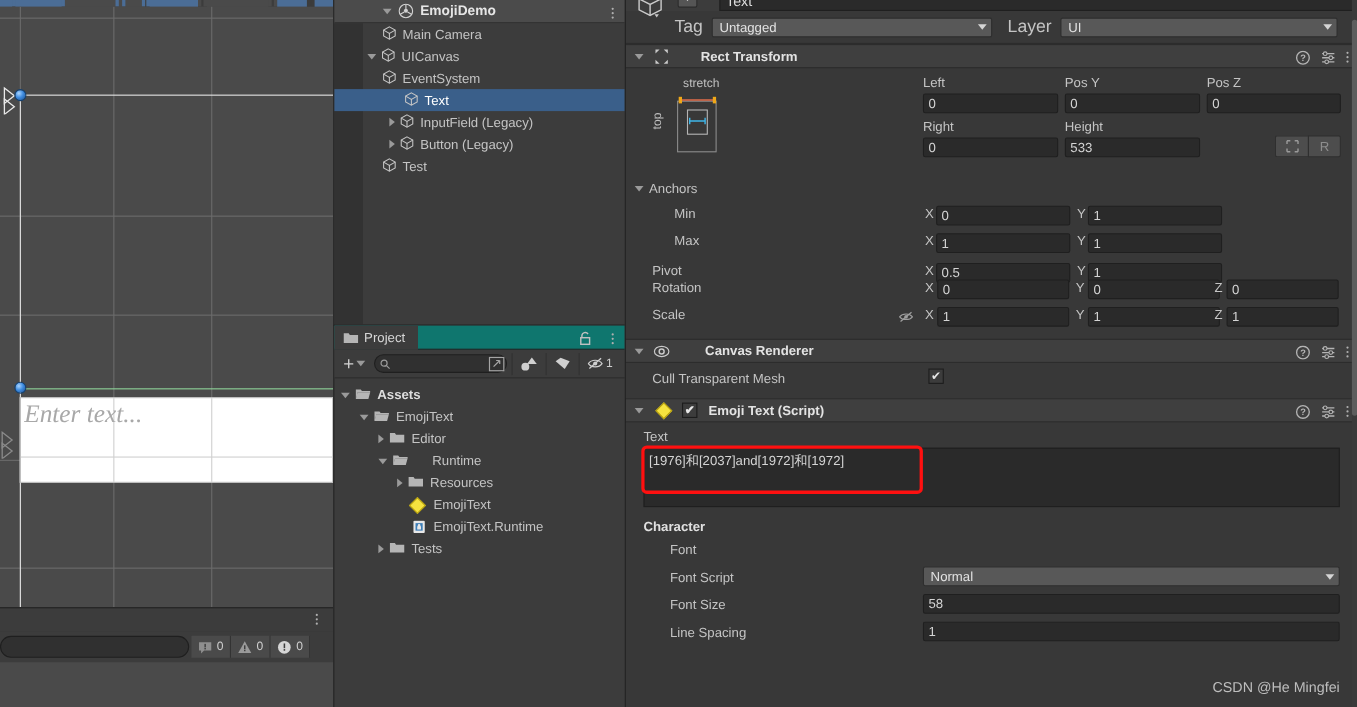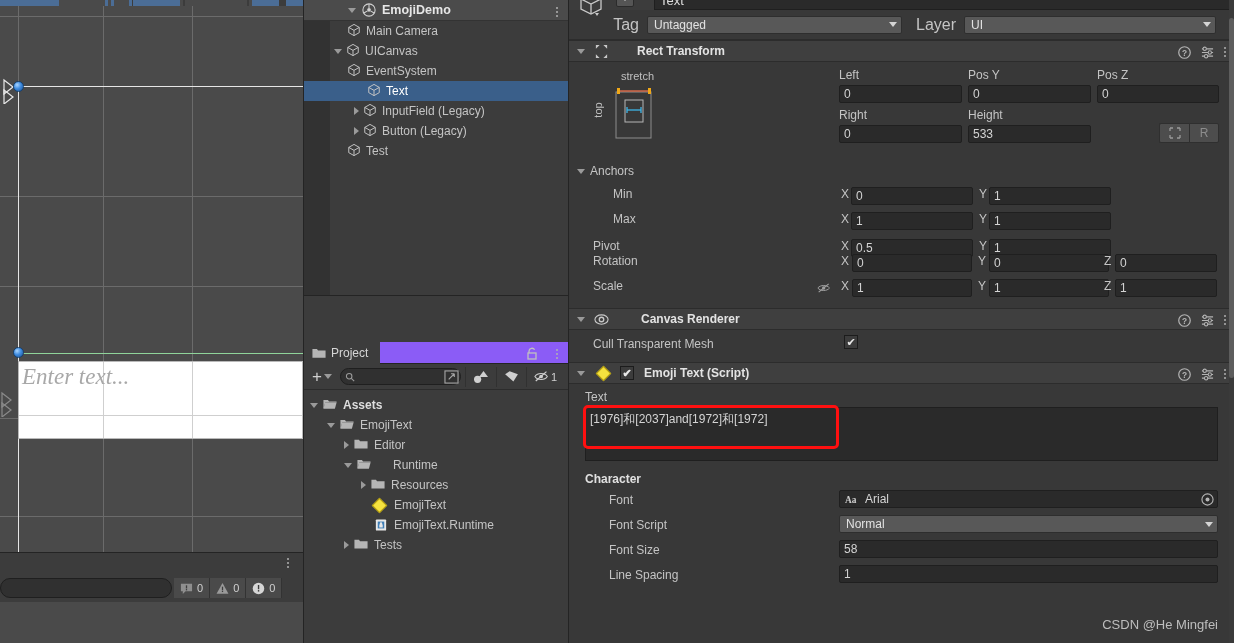--- a/index.html
+++ b/index.html
@@ -121,22 +121,22 @@
   }
   .cube-ico { width: 14px; height: 14px; flex: 0 0 auto; }
   .unity-ico { width: 14px; height: 14px; flex: 0 0 auto; }
 
   
   .project {
     position: absolute; left: 303px; top: 295px; width: 265px; height: 348px;
     background: #3c3c3c; border-left: 1px solid #242424; border-top: 1px solid #242424;
   }
   .p-tabbar {
-    height: 22px; background: #8b5cf6; display: flex; align-items: center;
-    position: relative; border-bottom: 1px solid #242424; margin-top: 46px;
+    height: 22px; background: #0f766e; display: flex; align-items: center;
+    position: relative; border-bottom: 1px solid #242424;
   }
   .p-tab {
     height: 22px; background: #3c3c3c; display: flex; align-items: center; gap: 5px;
     padding: 0 12px 0 8px; font-size: 12px; color: #d6d6d6;
   }
   .p-toolbar {
     height: 26px; background: #3c3c3c; display: flex; align-items: center;
     gap: 0; padding: 0 4px; border-bottom: 1px solid #2c2c2c;
   }
   .p-search {
@@ -734,30 +734,20 @@
     </div>
 
     <div style="position:relative;padding:6px 16px 0 16px">
       <div class="rowlabel" style="height:17px">Text</div>
       <div class="textarea" style="height:54px">[1976]和[2037]and[1972]和[1972]</div>
 
       <div class="section-title" style="margin-top:11px">Character</div>
 
       <div style="position:relative;height:25px;margin-top:4px">
         <span class="rowlabel" style="position:absolute;left:24px;top:3px">Font</span>
-        <div class="field" style="position:absolute;left:254px;right:0;top:0;padding-left:5px;display:flex;align-items:center;gap:5px">
-          <svg style="width:15px;height:10px" viewBox="0 0 16 10">
-            <text x="0" y="9" font-size="10" font-weight="bold" fill="#cfcfcf" font-family="Liberation Serif">Aa</text>
-          </svg>
-          <span>Arial</span>
-          <svg style="position:absolute;right:3px;top:2px;width:13px;height:13px" viewBox="0 0 14 14">
-            <circle cx="7" cy="7" r="6" fill="none" stroke="#b6b6b6" stroke-width="1.2"></circle>
-            <circle cx="7" cy="7" r="2.1" fill="#b6b6b6"></circle>
-          </svg>
-        </div>
       </div>
 
       <div style="position:relative;height:25px">
         <span class="rowlabel" style="position:absolute;left:24px;top:3px">Font Script</span>
         <div class="popup" style="position:absolute;left:254px;right:0;top:0">
           <span>Normal</span>
           <span class="cv"></span>
         </div>
       </div>
 

